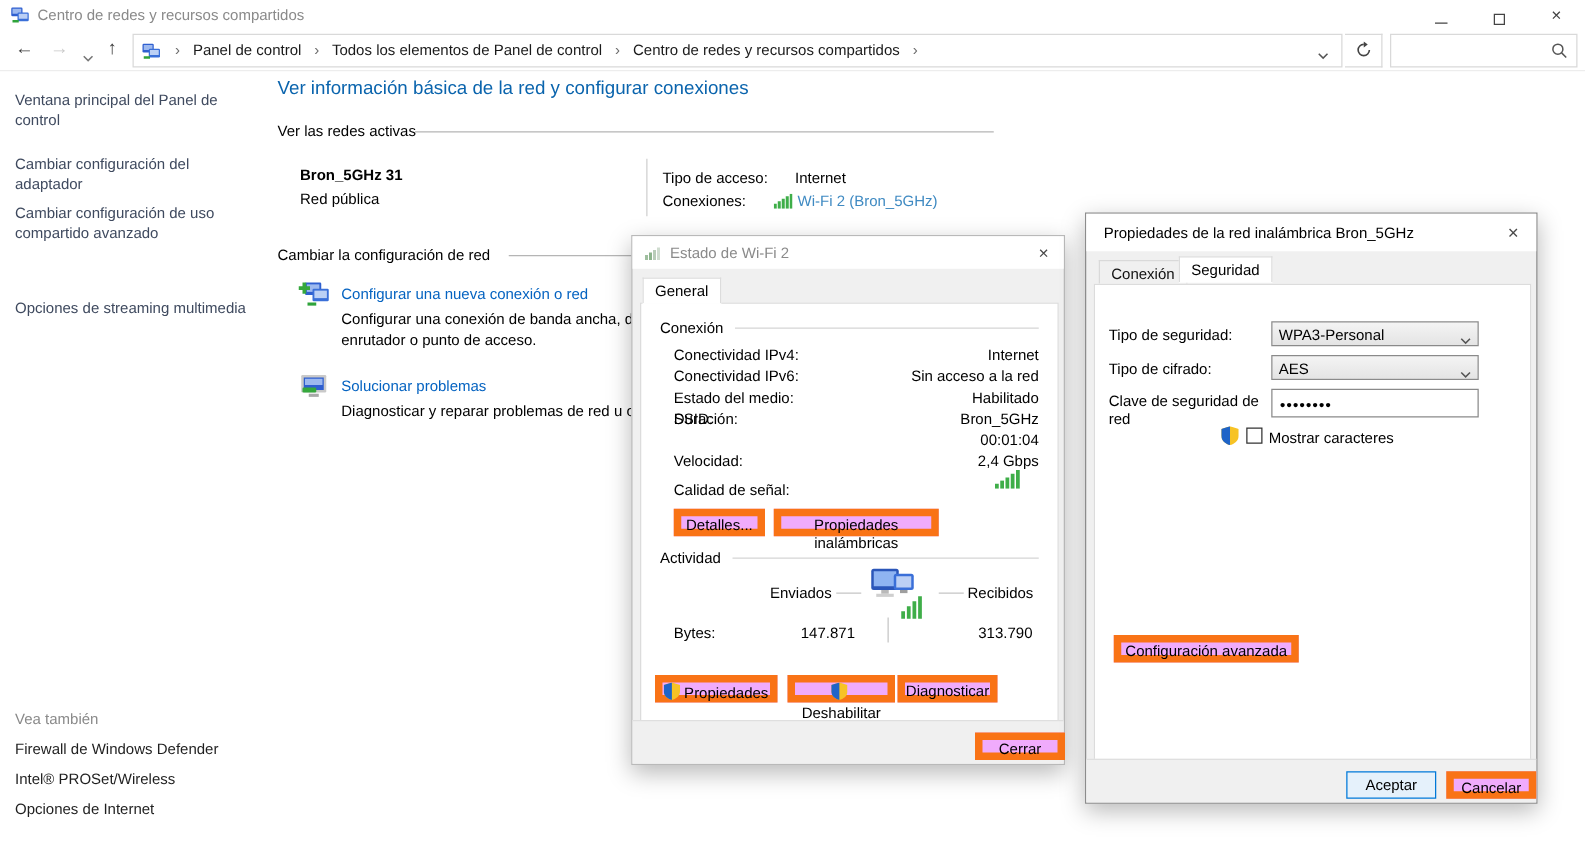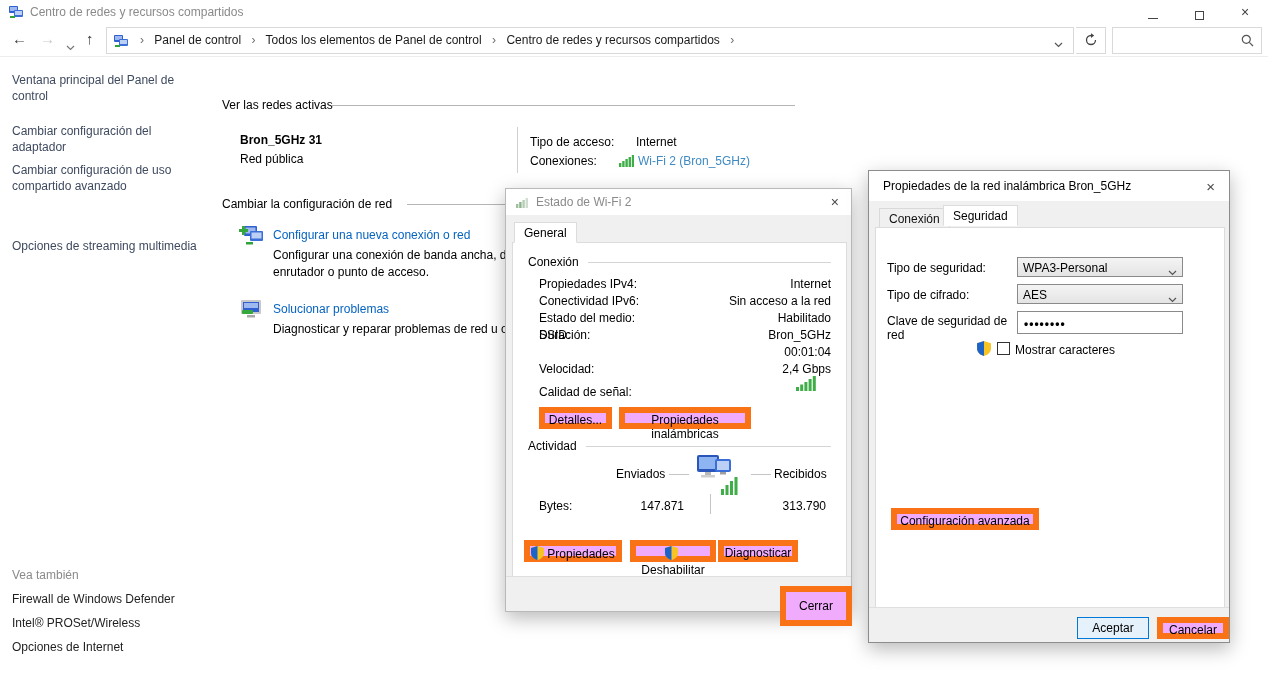--- a/index.html
+++ b/index.html
@@ -161,20 +161,21 @@
   <div class="side-item" style="top:72px;">Ventana principal del Panel de control</div>
   <div class="side-item" style="top:123px;">Cambiar configuración del adaptador</div>
   <div class="side-item" style="top:162px;">Cambiar configuración de uso compartido avanzado</div>
   <div class="side-item" style="top:202px;margin-top:36px;">Opciones de streaming multimedia</div>
 
   <div class="see-also" style="top:568px;">Vea también</div>
   <div class="see-link" style="top:592px;">Firewall de Windows Defender</div>
   <div class="see-link" style="top:616px;">Intel® PROSet/Wireless</div>
   <div class="see-link" style="top:640px;">Opciones de Internet</div>
 
+  <div class="h-main">Ver información básica de la red y configurar conexiones</div>
 
   <div class="sec-label" style="left:222px; top:98px;">Ver las redes activas</div>
   <div class="h-rule" style="left:332px; top:105px; width:463px;"></div>
 
   <div class="net-name">Bron_5GHz 31</div>
   <div class="net-type">Red pública</div>
   <div class="v-rule"></div>
 
   <div class="lbl" style="left:530px; top:135px;">Tipo de acceso:</div>
   <div class="lbl" style="left:636px; top:135px;">Internet</div>
@@ -233,21 +234,21 @@
       <span class="abs" style="left:30px; top:6px; color:#8a8a8a;">Estado de Wi-Fi 2</span>
       <span class="dlg-x" style="right:12px; top:5px;">×</span>
     </div>
 
     <div class="tab active" style="left:8px; top:33px; z-index:3;">General</div>
     <div class="tabpage" style="left:6px; top:53px; width:335px; height:336px;"></div>
 
     <div class="grp-label" style="left:22px; top:66px; z-index:4;">Conexión</div>
     <div class="grp-line" style="left:82px; top:73px; width:243px; z-index:4;"></div>
 
-    <div class="row-label" style="left:33px; top:88px; z-index:4;">Propiedades IPv4:</div>
+    <div class="row-label" style="left:33px; top:88px; z-index:4;">Conectividad IPv4:</div>
     <div class="row-value" style="left:160px; top:88px; width:165px; z-index:4;">Internet</div>
     <div class="row-label" style="left:33px; top:105px; z-index:4;">Conectividad IPv6:</div>
     <div class="row-value" style="left:160px; top:105px; width:165px; z-index:4;">Sin acceso a la red</div>
     <div class="row-label" style="left:33px; top:122px; z-index:4;">Estado del medio:</div>
     <div class="row-value" style="left:160px; top:122px; width:165px; z-index:4;">Habilitado</div>
     <div class="row-label" style="left:33px; top:139px; z-index:4;">SSID:</div>
     <div class="row-value" style="left:160px; top:139px; width:165px; z-index:4;">Bron_5GHz</div>
     <div class="row-label" style="left:33px; top:139px; z-index:4;">Duración:</div>
     <div class="row-value" style="left:160px; top:156px; width:165px; z-index:4;">00:01:04</div>
     <div class="row-label" style="left:33px; top:173px; z-index:4;">Velocidad:</div>
@@ -303,21 +304,21 @@
     </button>
     <button class="btn" style="left:124px; top:351px; width:86px; height:22px; z-index:4;">
       <span style="vertical-align:-2px; margin-right:3px;"><svg width="13" height="14" viewBox="0 0 13 14">
             <path d="M6.5 0 L13 2 V7 C13 11 9.5 13.2 6.5 14 C3.5 13.2 0 11 0 7 V2 Z" fill="#f7c325"></path>
             <path d="M6.5 0 L0 2 V7 C0 11 3.5 13.2 6.5 14 Z" fill="#1e64c8"></path>
           </svg></span><span>Deshabilitar</span>
     </button>
     <button class="btn" style="left:212px; top:351px; width:80px; height:22px; z-index:4;">Diagnosticar</button>
 
     <div class="strip" style="height:35px;">
-      <button class="btn" style="left:274px; top:9px; width:72px; height:40px;">Cerrar</button>
+      <button class="btn" style="left:274px; top:9px; width:72px; height:22px;">Cerrar</button>
     </div>
   </div>
 
   <div class="dlg" style="left:868px; top:170px; width:362px; height:473px; border:1px solid #8c8c8c; z-index:6;">
     <div class="dlg-title" style="height:30px;">
       <span class="abs" style="left:14px; top:8px; color:#000;">Propiedades de la red inalámbrica Bron_5GHz</span>
       <span class="dlg-x" style="right:14px; top:7px; font-size:15px;">×</span>
     </div>
 
     <div class="tab inactive" style="left:10px; top:35px;">Conexión</div>

